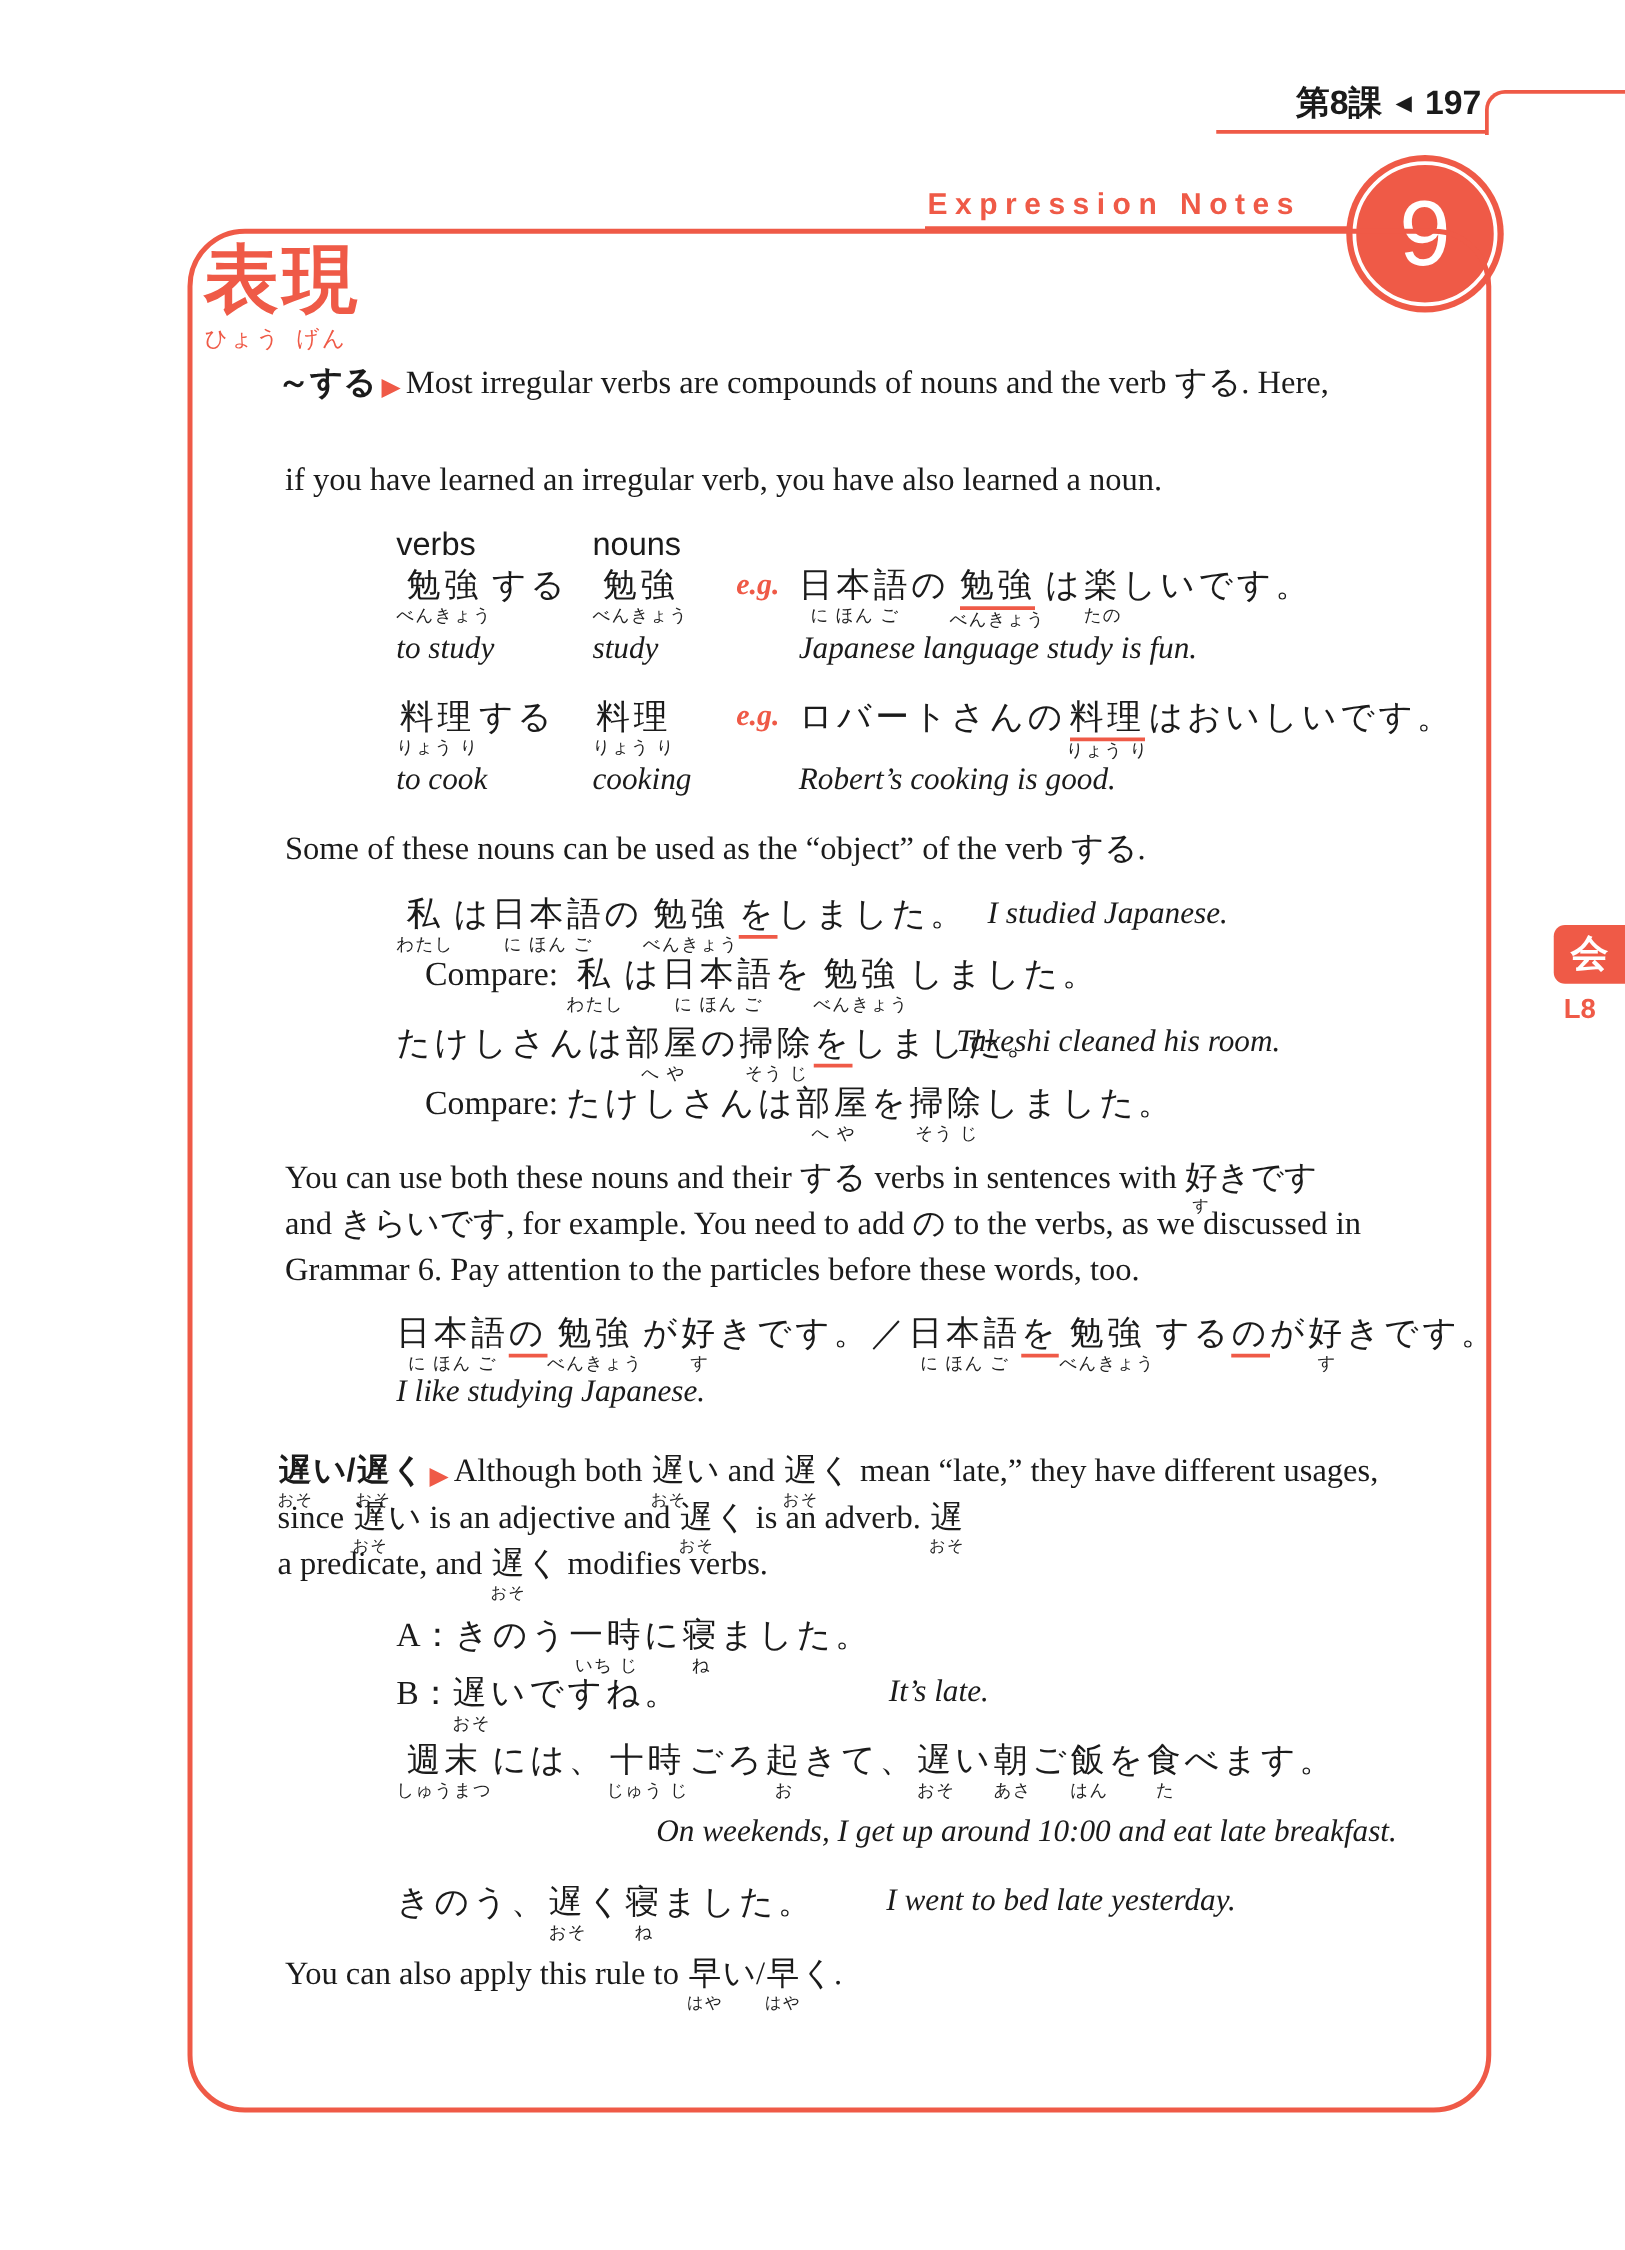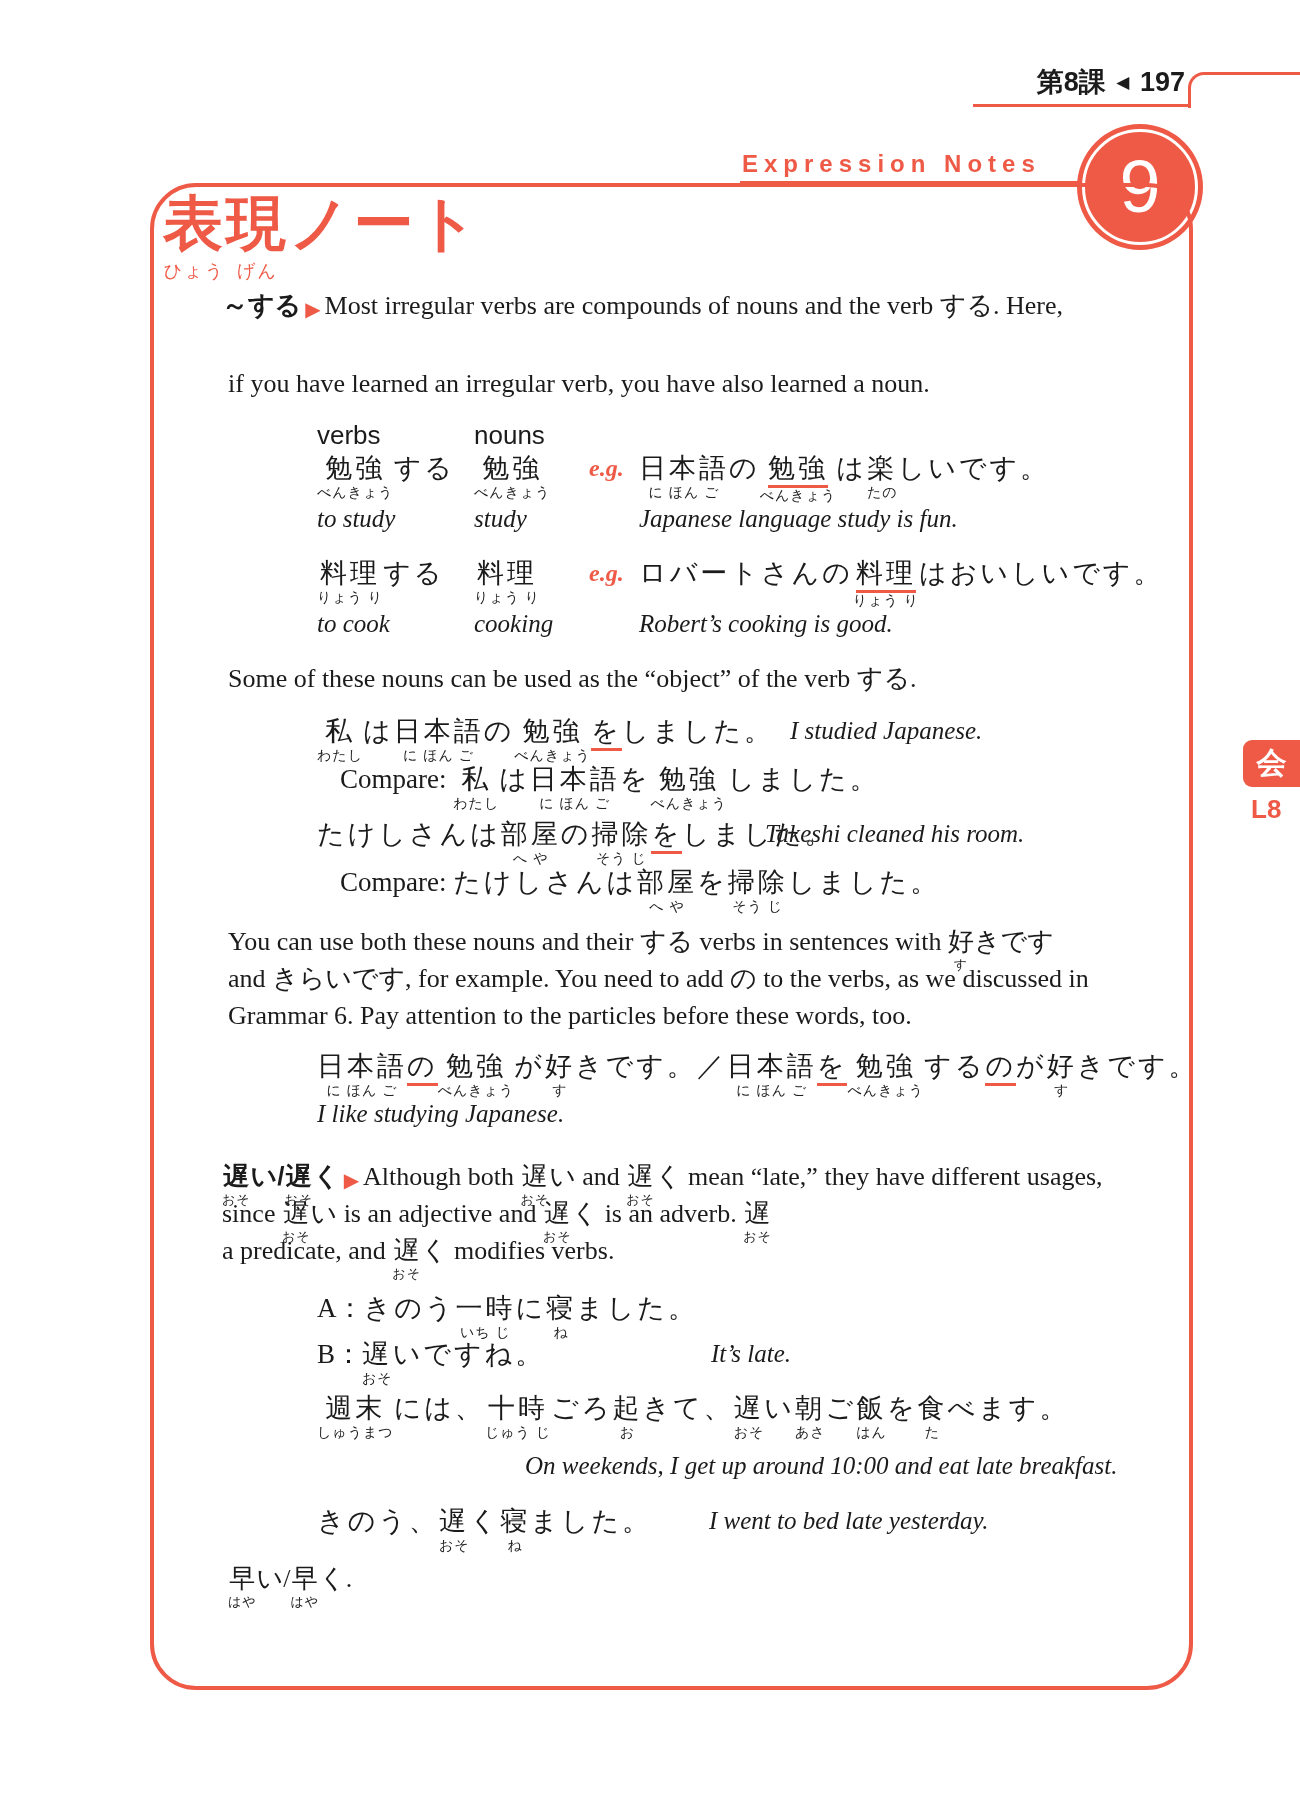--- a/index.html
+++ b/index.html
@@ -62,21 +62,21 @@
   .c3eg{left:272px;top:3px;}
   .c3{left:322px;}
   
   .ex-row{left:317px;}
   .cmp-row{left:340px;}
   .t473{left:473px;} .t448{left:448px;} .t394{left:394px;} .t392{left:392px;}
   
   .side-tab{left:1243px;top:740px;width:57px;height:47px;background:#ef5a47;border-radius:9px 0 0 9px;
     display:flex;align-items:center;justify-content:center;color:#fff;font-size:30px;font-weight:bold;
     font-family:"Liberation Sans","DejaVu Sans",sans-serif;}
-  .side-lesson{left:1251px;top:794px;color:#ef5a47;font-weight:bold;font-size:26px;
+  .side-lesson{left:1251px;top:794px;color:#ef5a47;font-weight:bold;font-size:22px;
     font-family:"Liberation Sans","DejaVu Sans",sans-serif;}
 </style>
 </head>
 <body>
 
 <div class="abs page-header">
   <span>第8課</span>
   <span class="arrow">◀</span>
   <span>197</span>
 </div>
@@ -91,22 +91,20 @@
 </div>
 
 <div class="abs content-box"></div>
 
 <div class="abs main-title line"><span class="seg">
       <span class="base">表</span>
       <span class="rt">ひょう</span>
     </span><span class="seg">
       <span class="base">現</span>
       <span class="rt">げん</span>
-    </span><span class="seg">
-      <span class="base">ノート</span>
     </span></div>
 
 <div class="abs line para" style="left:222px;top:289px;"><span class="seg g">
       <span class="base">～する</span>
     </span><span class="seg tri">
       <span class="base">▶</span>
     </span><span class="seg">
       <span class="base">Most irregular verbs are compounds of nouns and the verb </span>
     </span><span class="seg">
       <span class="base">する</span>
@@ -450,20 +448,22 @@
       </span><span class="seg">
         <span class="base">寝</span>
         <span class="rt">ね</span>
       </span><span class="seg">
         <span class="base">ました。</span>
       </span></span>
   <span class="trans t392">I went to bed late yesterday.</span>
 </div>
 
 <div class="abs line para" style="left:228px;top:1562px;"><span class="seg">
+      <span class="base">You can also apply this rule to </span>
+    </span><span class="seg">
       <span class="base">早</span>
       <span class="rt">はや</span>
     </span><span class="seg">
       <span class="base">い/</span>
     </span><span class="seg">
       <span class="base">早</span>
       <span class="rt">はや</span>
     </span><span class="seg">
       <span class="base">く.</span>
     </span></div>

